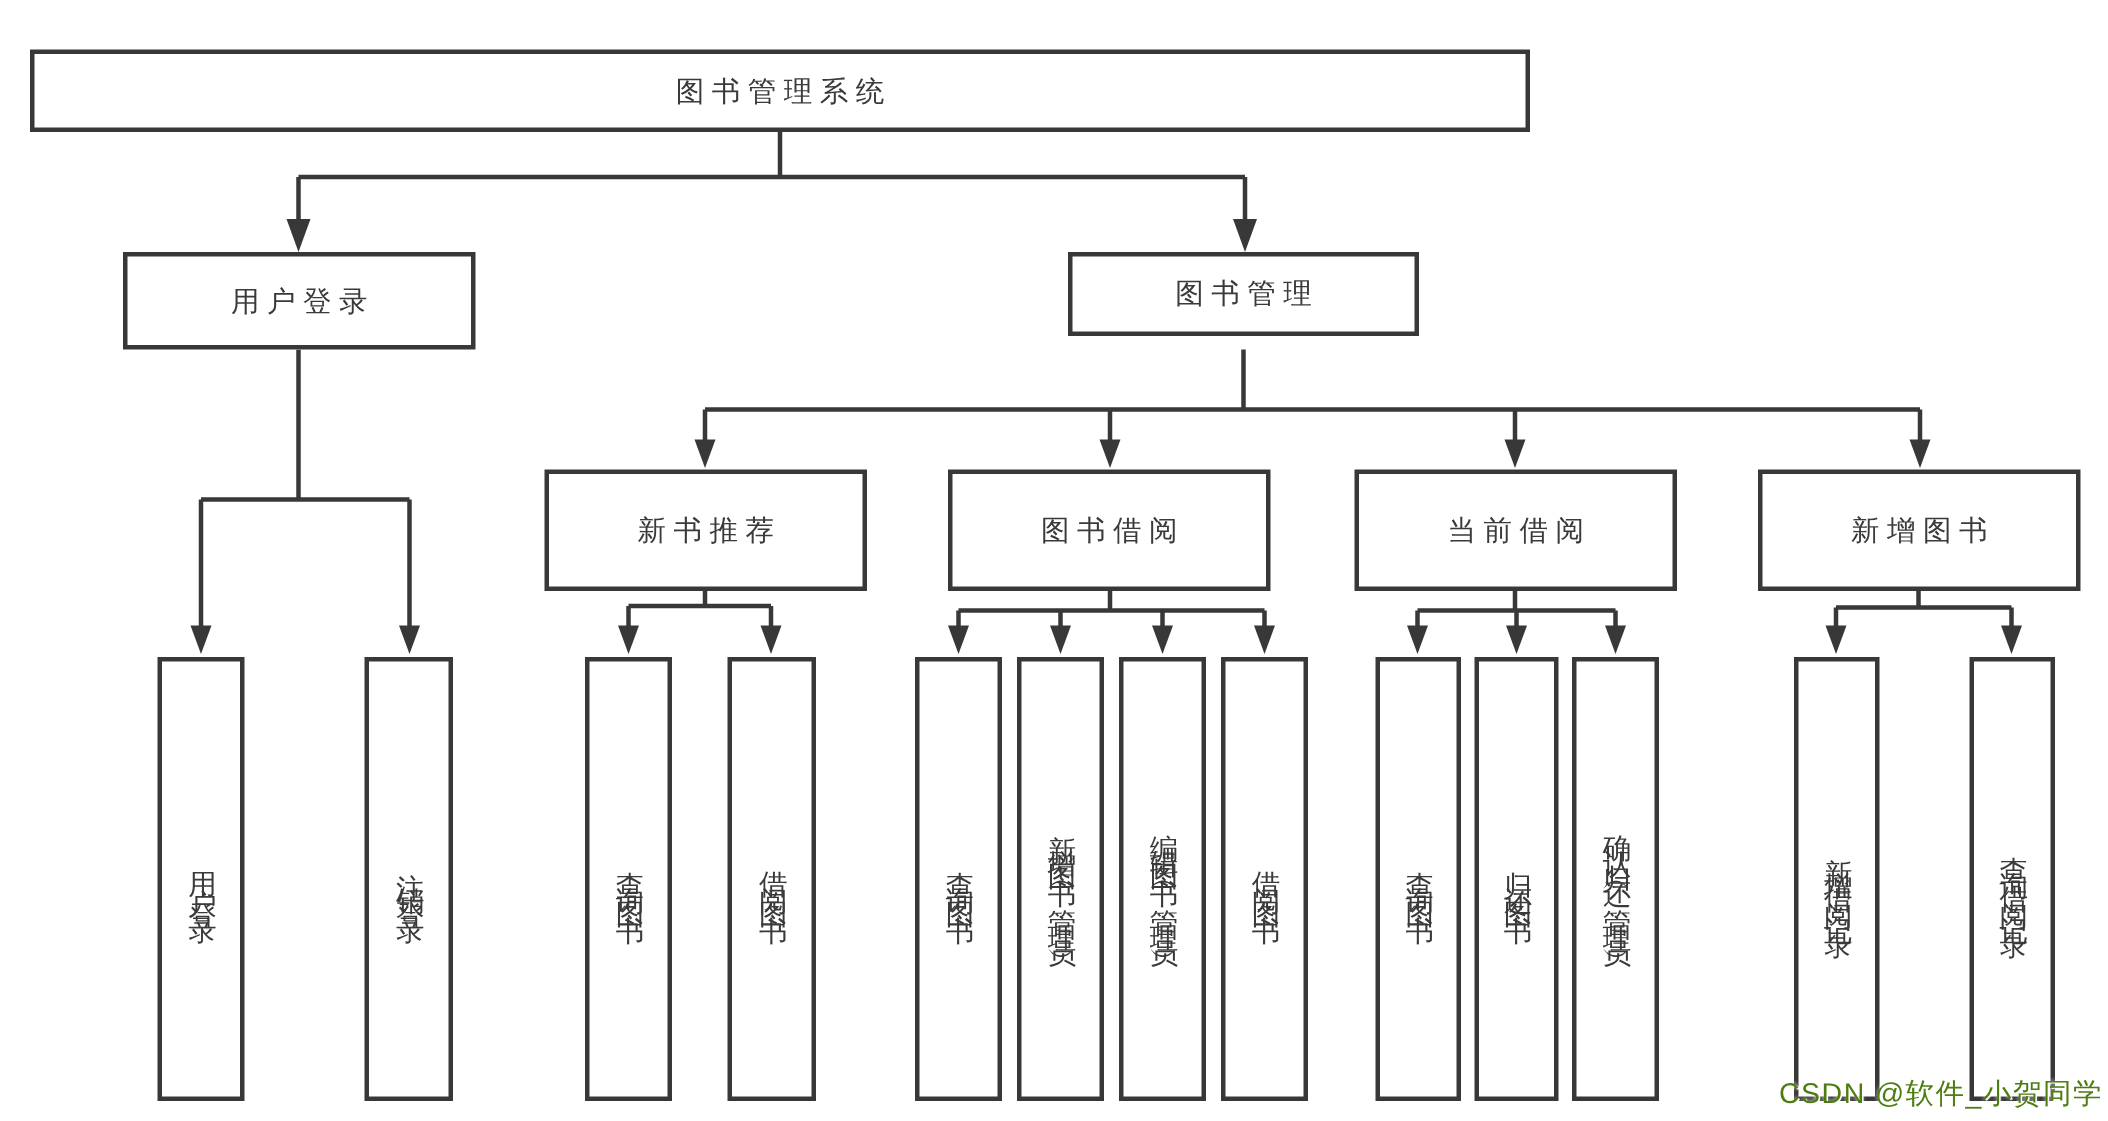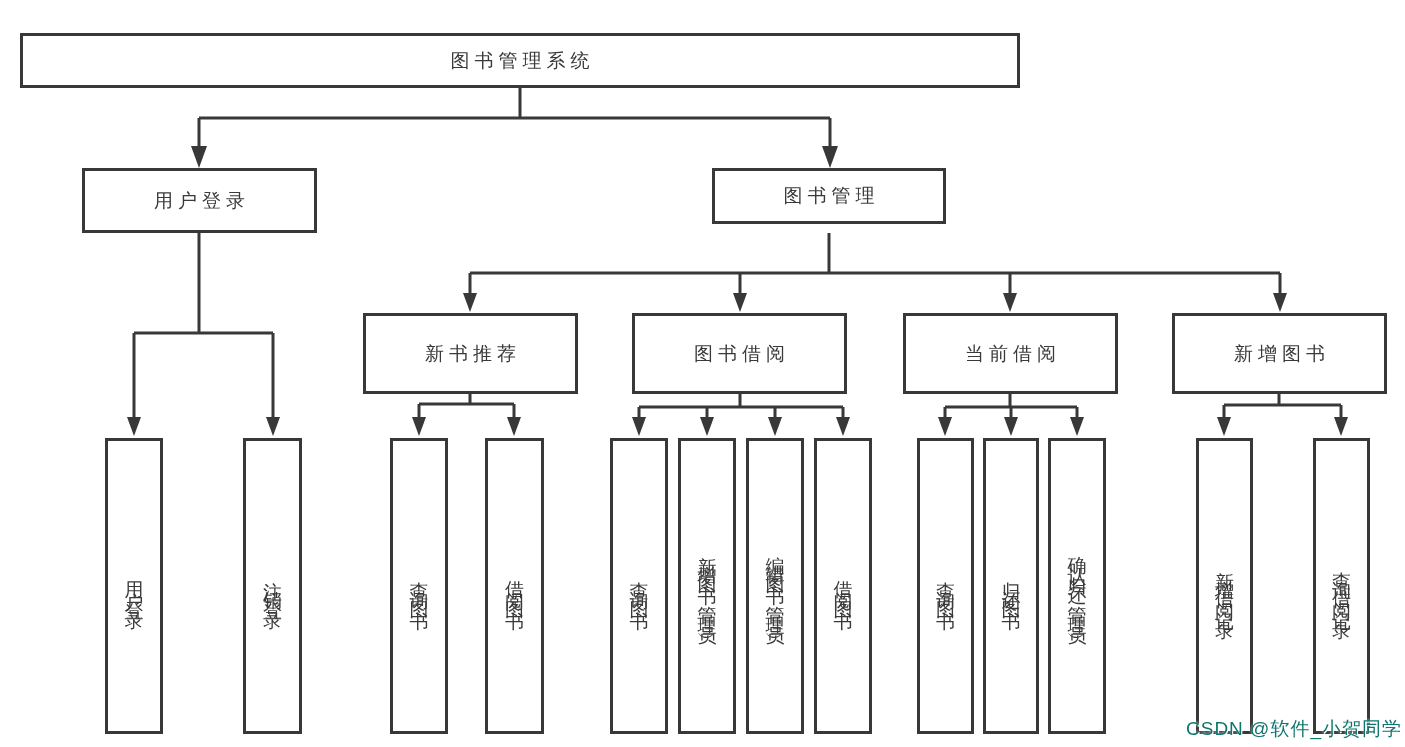--- a/index.html
+++ b/index.html
@@ -56,21 +56,21 @@
   .cb1{left:917px;width:57px;}
   .cb2{left:983px;width:56px;}
   .cb3{left:1048px;width:58px;}
   .br1{left:1196px;width:57px;}
   .br2{left:1313px;width:57px;}
   .watermark{
     position:absolute;
     left:1186px;top:716px;
     font-size:19px;
     letter-spacing:1px;
-    color:#0f766e;
+    color:#4d7c0f;
     text-shadow:0 0 3px #ffffff,1px 1px 0 #ffffff;
     z-index:5;
     white-space:nowrap;
   }
 </style>
 </head>
 <body>
 
 <div id="stage">
 

